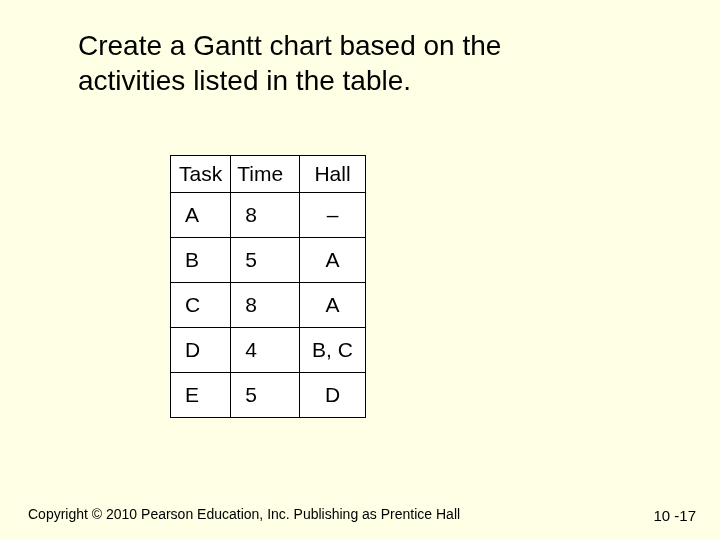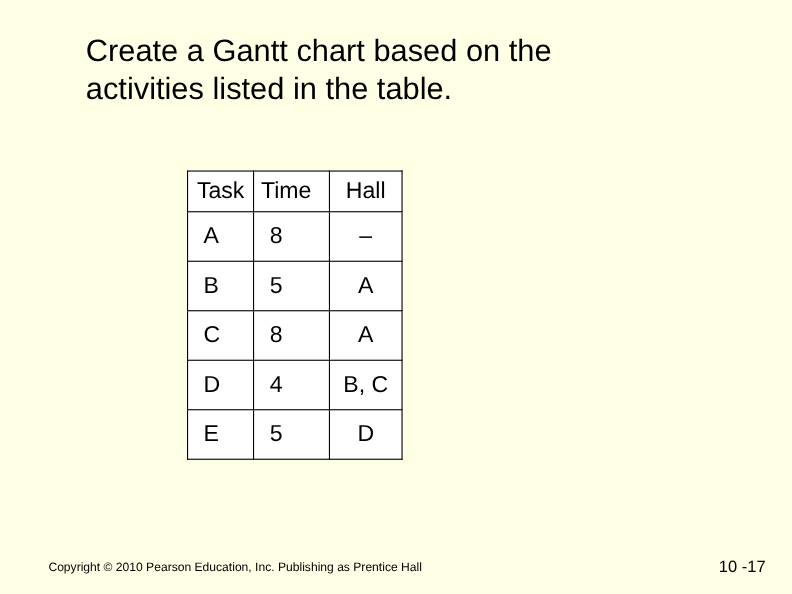--- a/index.html
+++ b/index.html
@@ -42,23 +42,23 @@
   .tbl th:nth-child(2) { padding-left: 6px; padding-right: 16px; }
   .tbl th:nth-child(3) { padding-left: 6px; padding-right: 6px; }
   .tbl td {
     padding: 10px 8px;
   }
   .tbl td:nth-child(1) { text-align: left; padding-left: 14px; padding-right: 30px; }
   .tbl td:nth-child(2) { text-align: left; padding-left: 14px; padding-right: 30px; }
   .tbl td:nth-child(3) { text-align: center; padding-left: 12px; padding-right: 12px; }
   .copyright {
     position: absolute;
-    left: 44px;
+    left: 28px;
     bottom: 18px;
-    font-size: 11px;
+    font-size: 14px;
     color: #000;
   }
   .slidenum {
     position: absolute;
     right: 24px;
     bottom: 16px;
     font-size: 15px;
     color: #000;
     margin-top: 44px;
   }

